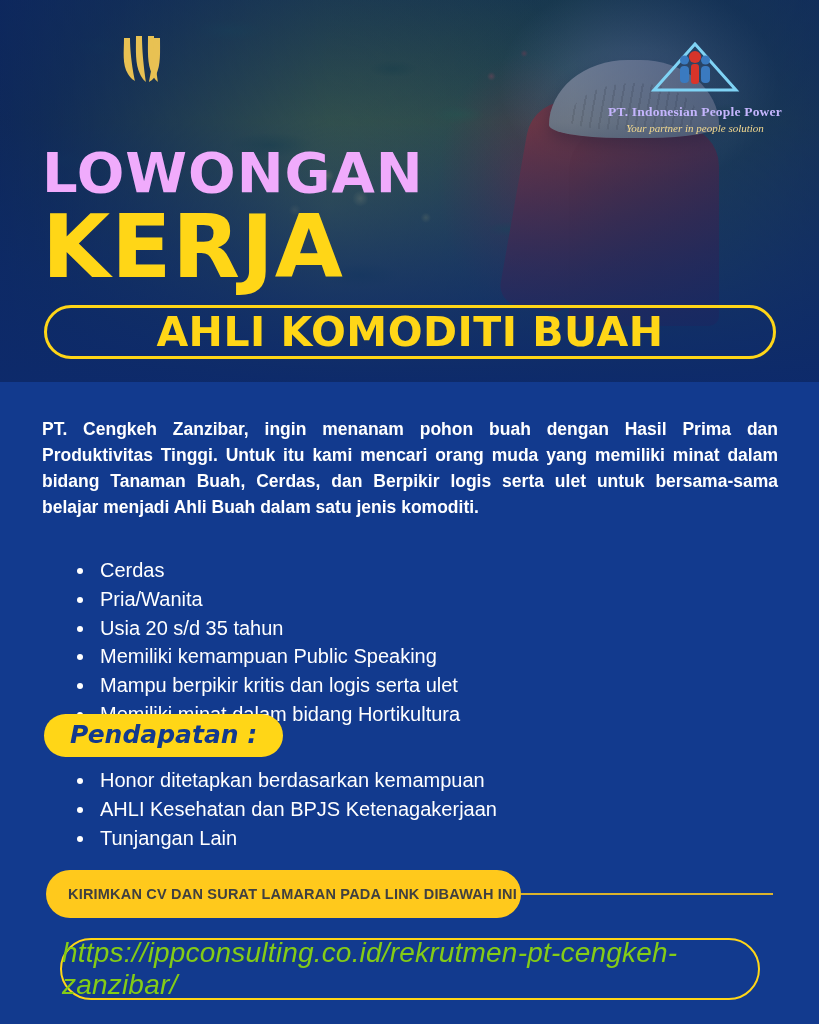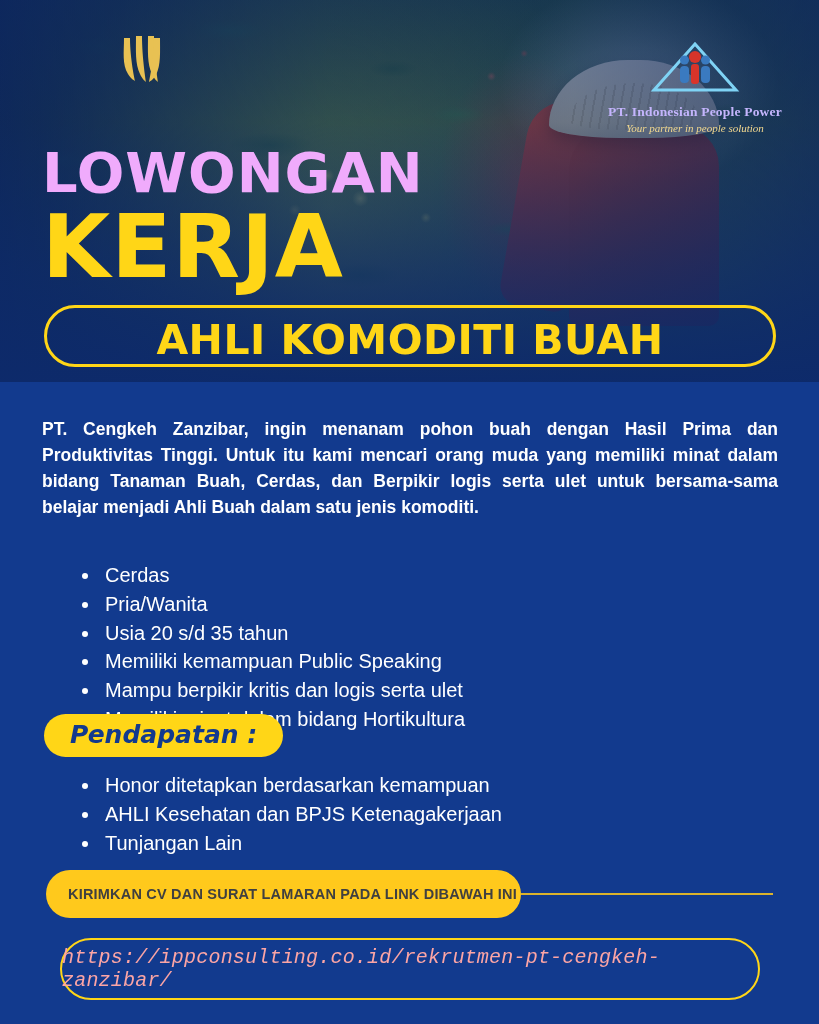--- a/index.html
+++ b/index.html
@@ -179,21 +179,21 @@
     letter-spacing: 1px;
     line-height: 1.0;
     margin-top: 4px;
     font-family: "DejaVu Sans", sans-serif;
   }
   .pill-title {
     position: absolute;
     left: 44px;
     top: 305px;
     width: 732px;
-    height: 62px;
+    height: 54px;
     border: 3px solid #ffd617;
     border-radius: 34px;
     display: flex;
     align-items: flex-end;
     justify-content: center;
     z-index: 5;
   }
   .pill-title span {
     color: #ffd617;
     font-size: 41px;
@@ -230,21 +230,21 @@
     font-style: italic;
     padding: 6px 26px 8px;
     border-radius: 26px;
     font-family: "DejaVu Sans", sans-serif;
   }
   .label-kualifikasi { position: absolute; left: 44px; top: 122px; }
   .label-pendapatan  { position: absolute; left: 44px; top: 332px; }
 
   ul.bullets {
     position: absolute;
-    margin: 5px;
+    margin: 0;
     padding-left: 34px;
     color: #ffffff;
     font-size: 20px;
     line-height: 1.44;
     list-style: disc;
   }
   ul.bullets li { padding-left: 4px; }
   .list-kualifikasi { left: 62px; top: 174px; width: 700px; }
   .list-pendapatan  { left: 62px; top: 384px; width: 700px; }
 
@@ -281,25 +281,24 @@
     top: 556px;
     width: 700px;
     height: 62px;
     border: 2px solid #ffd617;
     border-radius: 32px;
     display: flex;
     align-items: center;
     justify-content: center;
   }
   .url-box span {
-    color: #fca5a5;
-    font-size: 20px;
+    color: #84cc16;
+    font-size: 28px;
     font-style: italic;
     letter-spacing: .2px;
-    font-family: Liberation Mono, monospace;
   }
 </style>
 </head>
 <body>
 
 <div class="poster">
 
   <div class="hero">
     <div class="hero-photo"></div>
     <div class="hero-leaves"></div>

